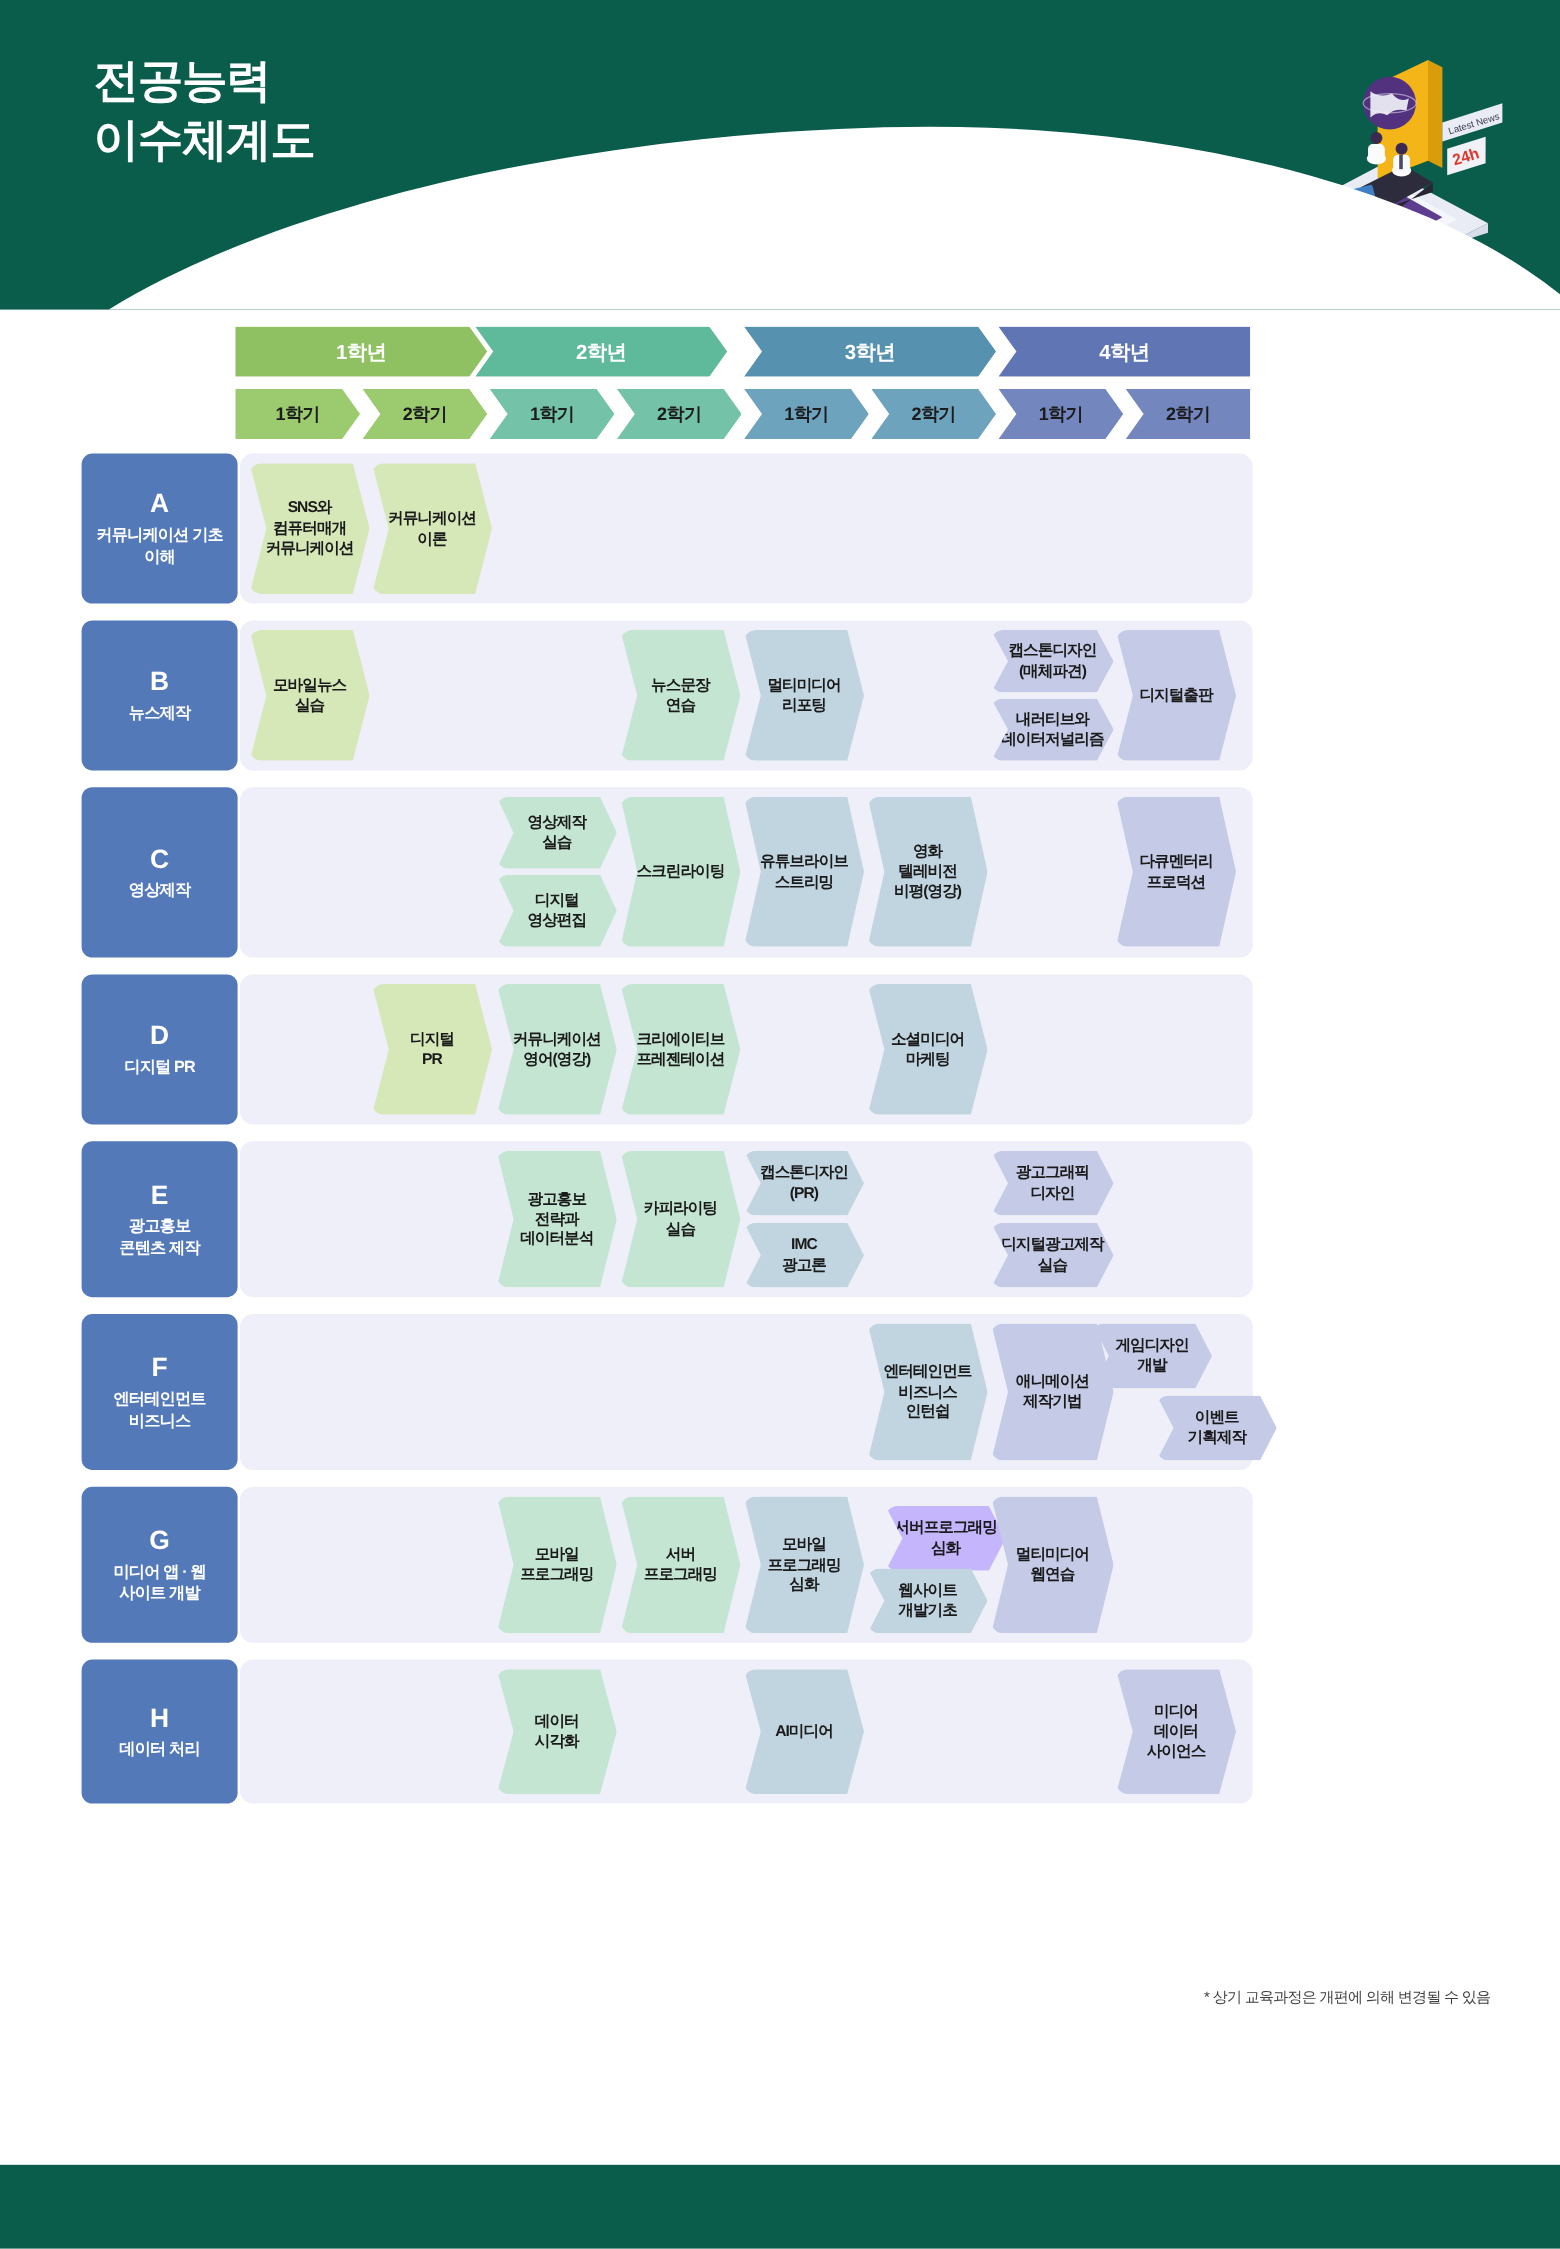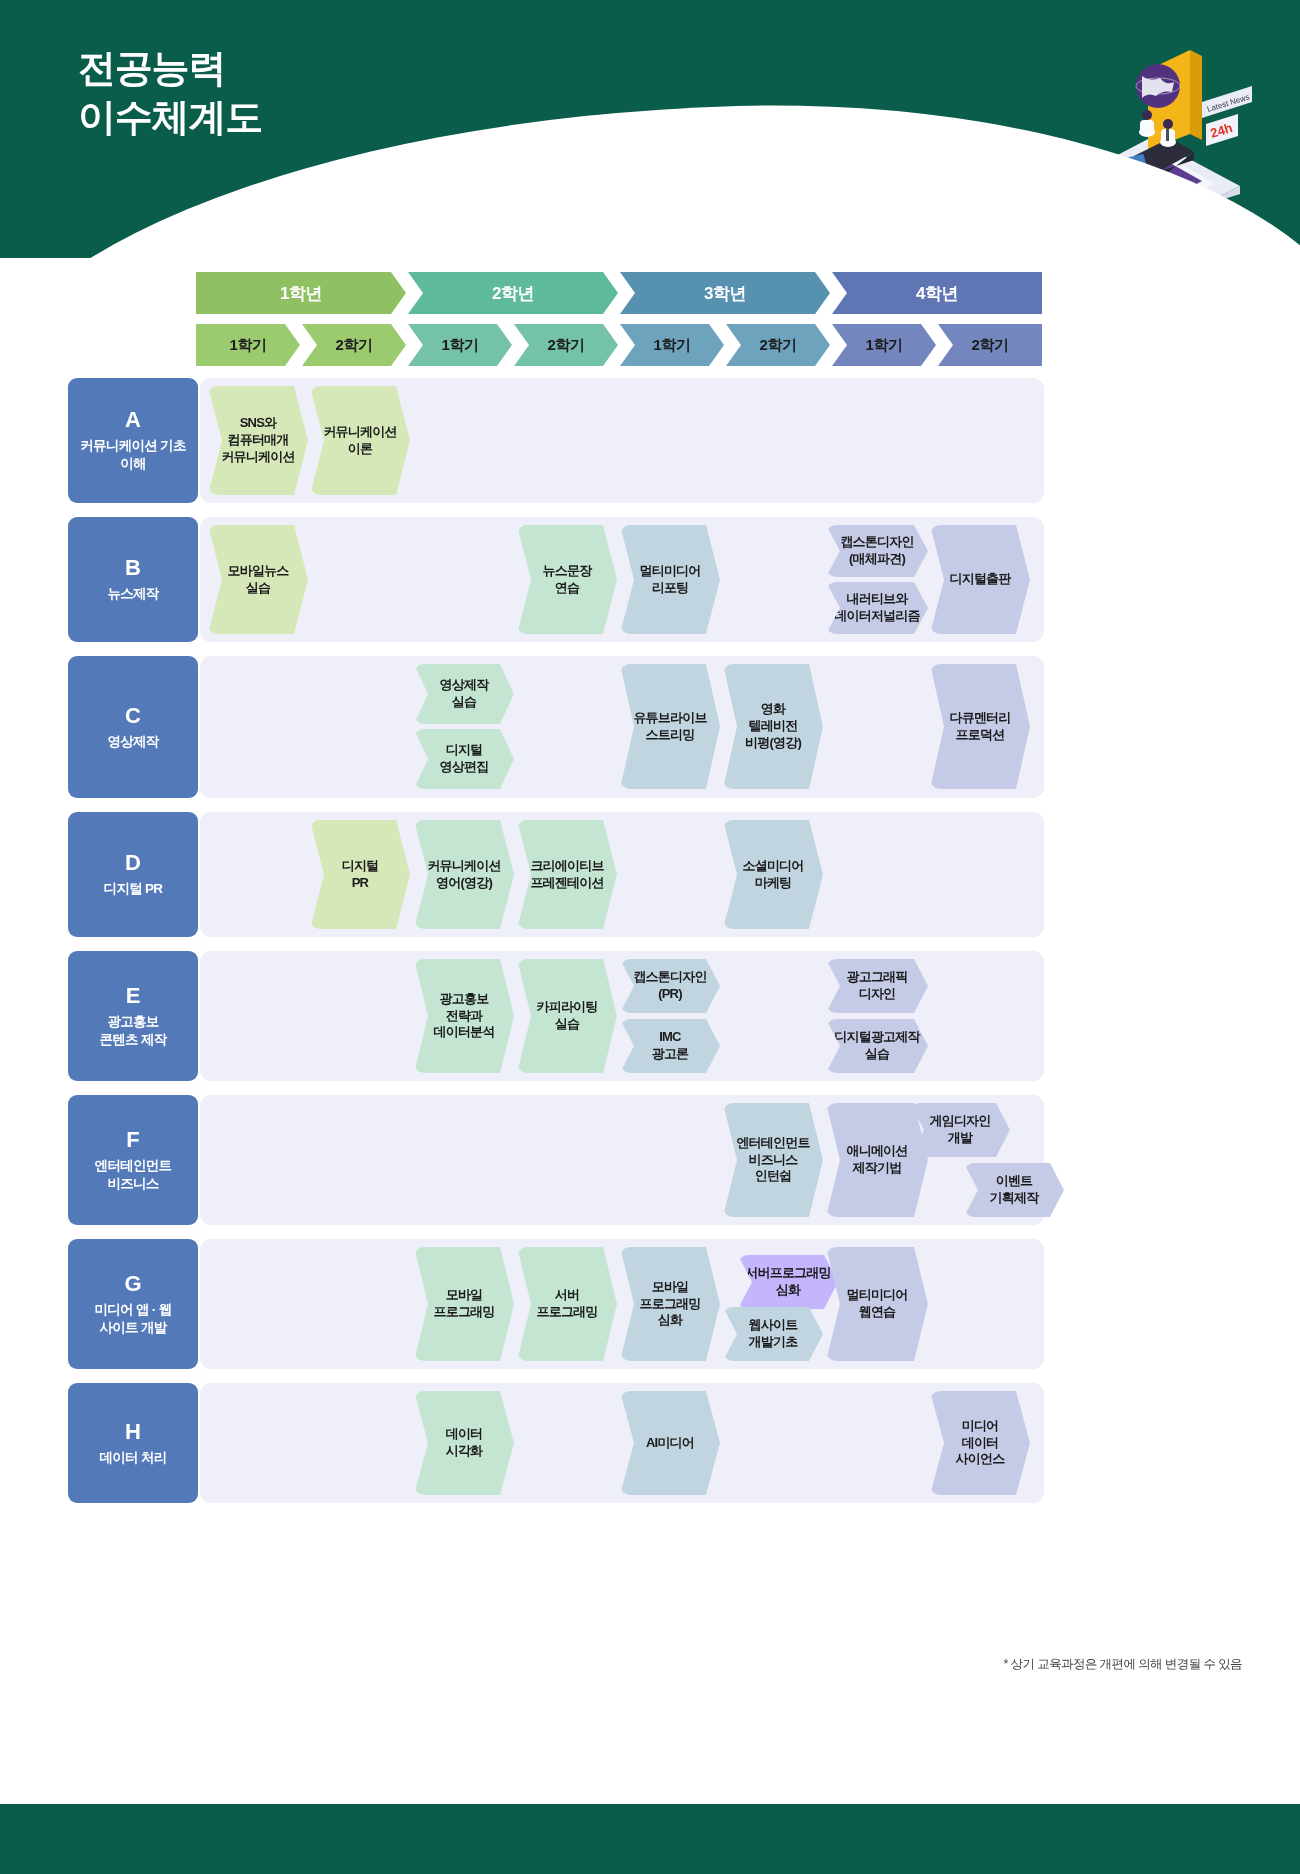--- a/index.html
+++ b/index.html
@@ -163,21 +163,21 @@
     </div>
 
     <div class="header-curve"></div>
   </div>
 
   <div class="timeline">
     <div class="year-row" id="year-row">
         <div class="chev first" style="left: 0px; width: 210px; background: rgb(143, 193, 99);">
           <span>1학년</span>
         </div>
-        <div class="chev" style="left: 212px; width: 210px; background: rgb(95, 185, 155);">
+        <div class="chev" style="left: 200px; width: 210px; background: rgb(95, 185, 155);">
           <span>2학년</span>
         </div>
         <div class="chev" style="left: 424px; width: 210px; background: rgb(86, 145, 176);">
           <span>3학년</span>
         </div>
         <div class="chev last" style="left: 636px; width: 210px; background: rgb(96, 118, 180);">
           <span>4학년</span>
         </div>
       </div>
     <div class="sem-row" id="sem-row">
@@ -245,20 +245,21 @@
       <div class="grid-row" style="height: 142px;">
         <div class="row-label" style="height: 142px; background: rgb(84, 121, 184);">
           <div class="row-letter">C</div>
           <div class="row-name">영상제작</div>
         </div>
         <div class="row-track" style="height: 142px; background: rgb(238, 239, 248);">
           <div class="course" style="left: 214px; top: 8px; width: 100px; height: 60px; background: rgb(196, 229, 210);">영상제작
 실습</div>
           <div class="course" style="left: 214px; top: 73px; width: 100px; height: 60px; background: rgb(196, 229, 210);">디지털
 영상편집</div>
+          <div class="course" style="left: 317px; top: 8px; width: 100px; height: 125px; background: rgb(196, 229, 210);">스크린라이팅</div>
           <div class="course" style="left: 420px; top: 8px; width: 100px; height: 125px; background: rgb(192, 213, 224);">유튜브라이브
 스트리밍</div>
           <div class="course" style="left: 523px; top: 8px; width: 100px; height: 125px; background: rgb(192, 213, 224);">영화
 텔레비전
 비평(영강)</div>
           <div class="course" style="left: 730px; top: 8px; width: 100px; height: 125px; background: rgb(197, 203, 230);">다큐멘터리
 프로덕션</div>
         </div>
       </div>
       <div class="grid-row" style="height: 125px;">

